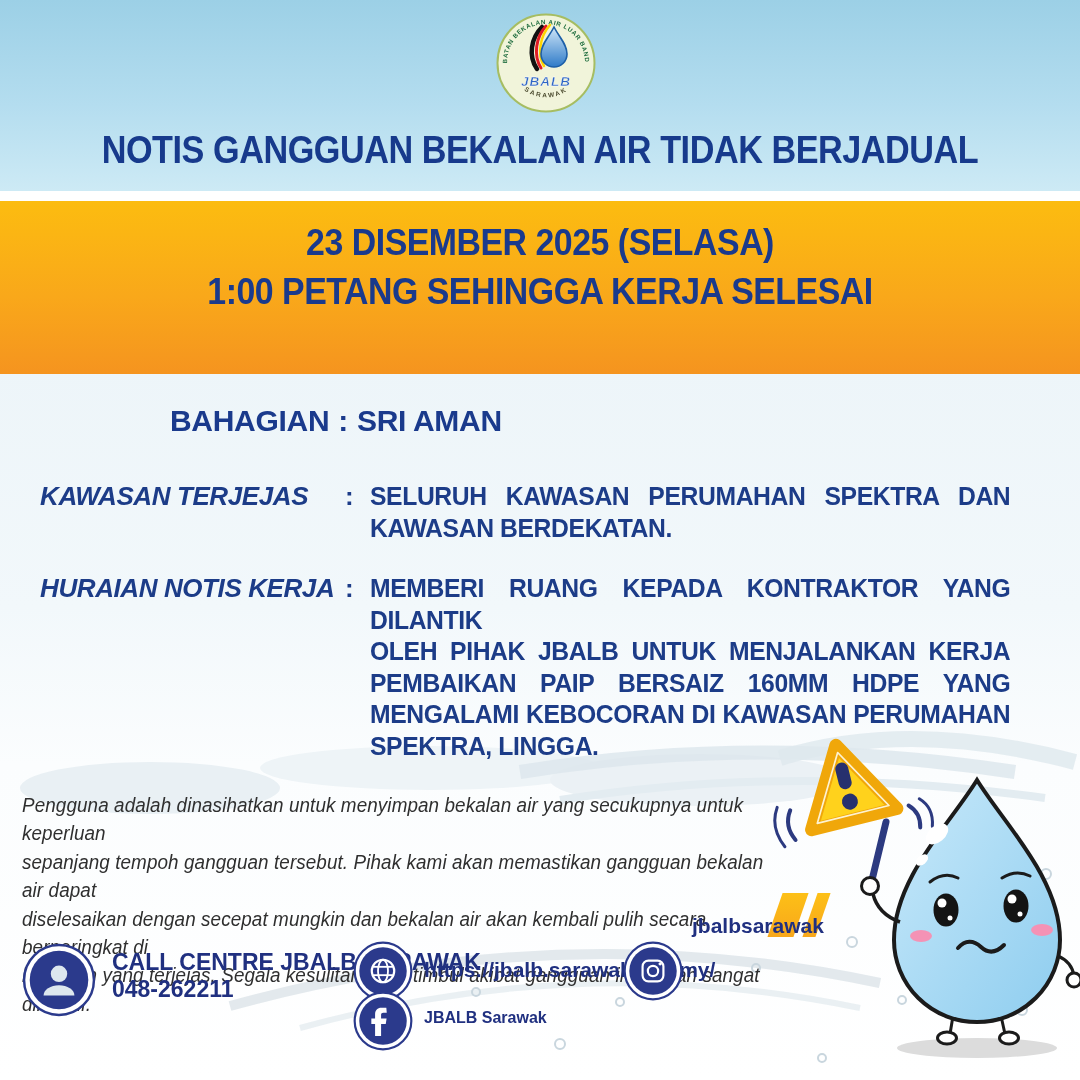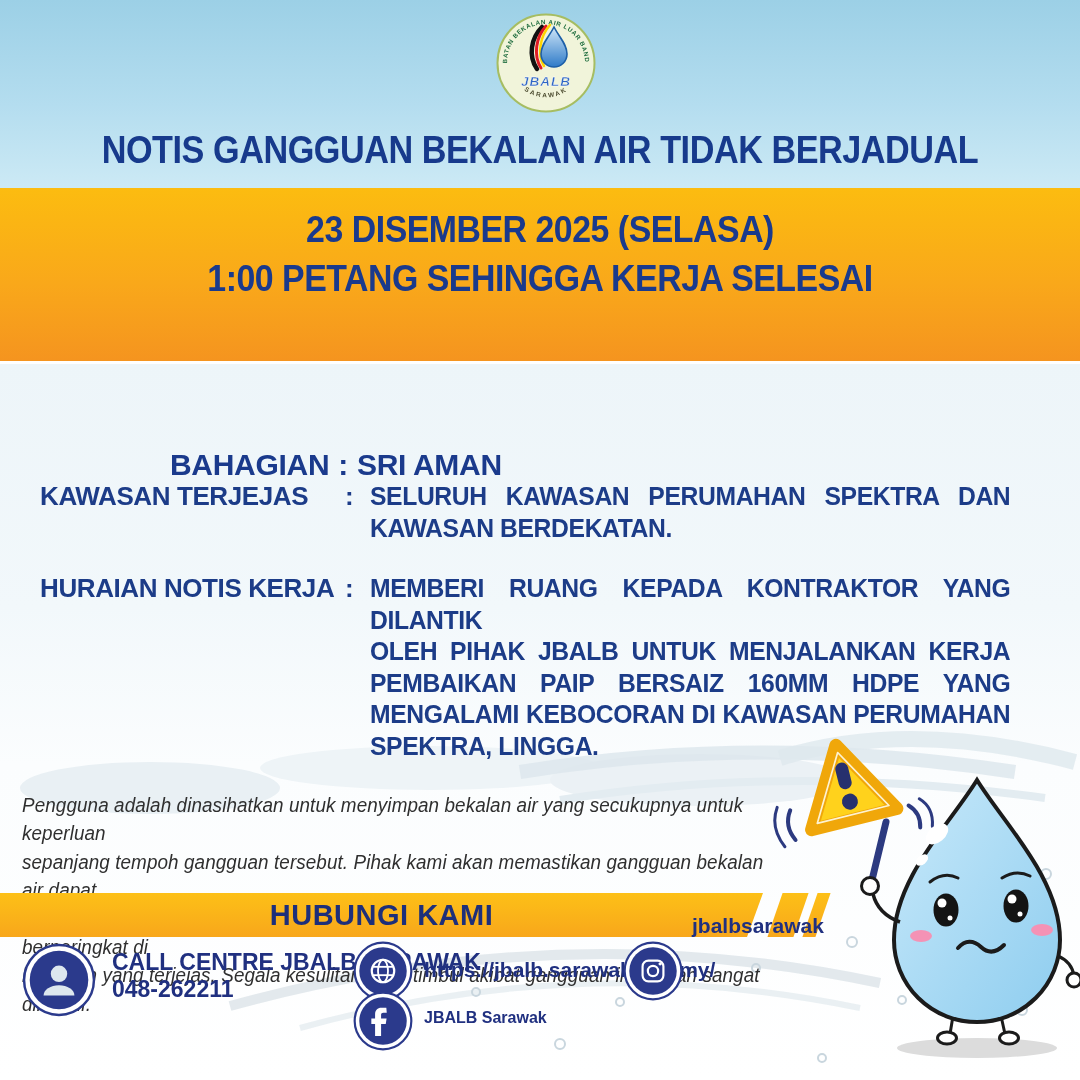--- a/index.html
+++ b/index.html
@@ -11,32 +11,32 @@
   .bg-content{position:absolute;left:0;top:364px;width:1080px;height:716px;
     background:linear-gradient(180deg,#edf5f9 0%,#f2f8fb 34%,#fbfdfe 56%,#ffffff 100%);}
   .decor{position:absolute;left:0;top:0;z-index:1;}
   
   .logo{position:absolute;left:496px;top:13px;width:100px;height:100px;z-index:2;}
   
   .title{position:absolute;left:0;top:129px;width:1080px;text-align:center;z-index:2;
     font-size:38px;font-weight:bold;color:#173a8c;letter-spacing:-.5px;
     transform:scaleX(.9);transform-origin:center top;}
   
-  .orange-banner{position:absolute;left:0;top:188px;width:1080px;height:173px;z-index:2;
+  .orange-banner{position:absolute;left:0;top:201px;width:1080px;height:173px;z-index:2;
     background:linear-gradient(180deg,#fcbc10 0%,#f9a81a 55%,#f5941f 100%);
     padding-top:17px;box-sizing:border-box;}
   .date-line{width:1080px;text-align:center;font-size:36px;font-weight:bold;color:#1a3a8c;
     line-height:49px;letter-spacing:-.5px;transform:scaleX(.94);transform-origin:center;}
   
-  .loc{position:absolute;top:404px;font-size:30px;font-weight:bold;color:#1a3a8c;z-index:2;letter-spacing:-.3px;margin-top:44px;}
+  .loc{position:absolute;top:404px;font-size:30px;font-weight:bold;color:#1a3a8c;z-index:2;letter-spacing:-.3px;}
   .loc-bahagian{left:170px;} .loc-daerah{left:620px;}
   .loc .sep{padding:0 9px;}
   
   .row-label{position:absolute;left:40px;width:296px;font-size:26px;font-weight:bold;
-    color:#1c3c88;z-index:2;letter-spacing:-.4px;}
+    color:#1c3c88;z-index:2;letter-spacing:-.4px;font-style:italic;}
   .row-colon{position:absolute;left:345px;font-size:26px;font-weight:bold;color:#1c3c88;z-index:2;}
   .row-value{position:absolute;left:370px;width:674px;z-index:2;color:#1c3c88;
     font-size:26px;font-weight:bold;line-height:31.5px;letter-spacing:-.4px;
     transform:scaleX(.95);transform-origin:left top;}
   .jl{text-align:justify;text-align-last:justify;}
   .jl-last{text-align:left;text-align-last:left;}
   .r1{top:481px;} .r2{top:573px;}
   
   .advisory{position:absolute;left:22px;top:791px;width:816px;z-index:3;
     font-style:italic;font-size:20.5px;line-height:28.4px;color:#2f2f2f;
@@ -146,23 +146,20 @@
     <div class="jl jl-last">SPEKTRA, LINGGA.</div>
   </div>
 
   <div class="advisory">
     <div>Pengguna adalah dinasihatkan untuk menyimpan bekalan air yang secukupnya untuk keperluan</div>
     <div>sepanjang tempoh gangguan tersebut. Pihak kami akan memastikan gangguan bekalan air dapat</div>
     <div>diselesaikan dengan secepat mungkin dan bekalan air akan kembali pulih secara berperingkat di</div>
     <div>kawasan yang terjejas. Segala kesulitan yang timbul akibat gangguan ini adalah sangat dikesali.</div>
   </div>
 
-  <div class="gold-bar">
-    <div class="bar-text">HUBUNGI KAMI</div>
-  </div>
   <div class="stripe stripe-a"></div>
   <div class="stripe stripe-b"></div>
 
   <svg class="c-icon c1-icon" viewBox="0 0 72 72">
     <circle cx="36" cy="36" r="34" fill="#ffffff" stroke="#2b3a8c" stroke-width="2.4"></circle>
     <circle cx="36" cy="36" r="28.5" fill="#2b3a8c"></circle>
     <circle cx="36" cy="30" r="8" fill="#dde7ee"></circle>
     <path d="M21,51 a15,10 0 0 1 30,0 z" fill="#dde7ee"></path>
   </svg>
   <div class="c-text c1-text">

